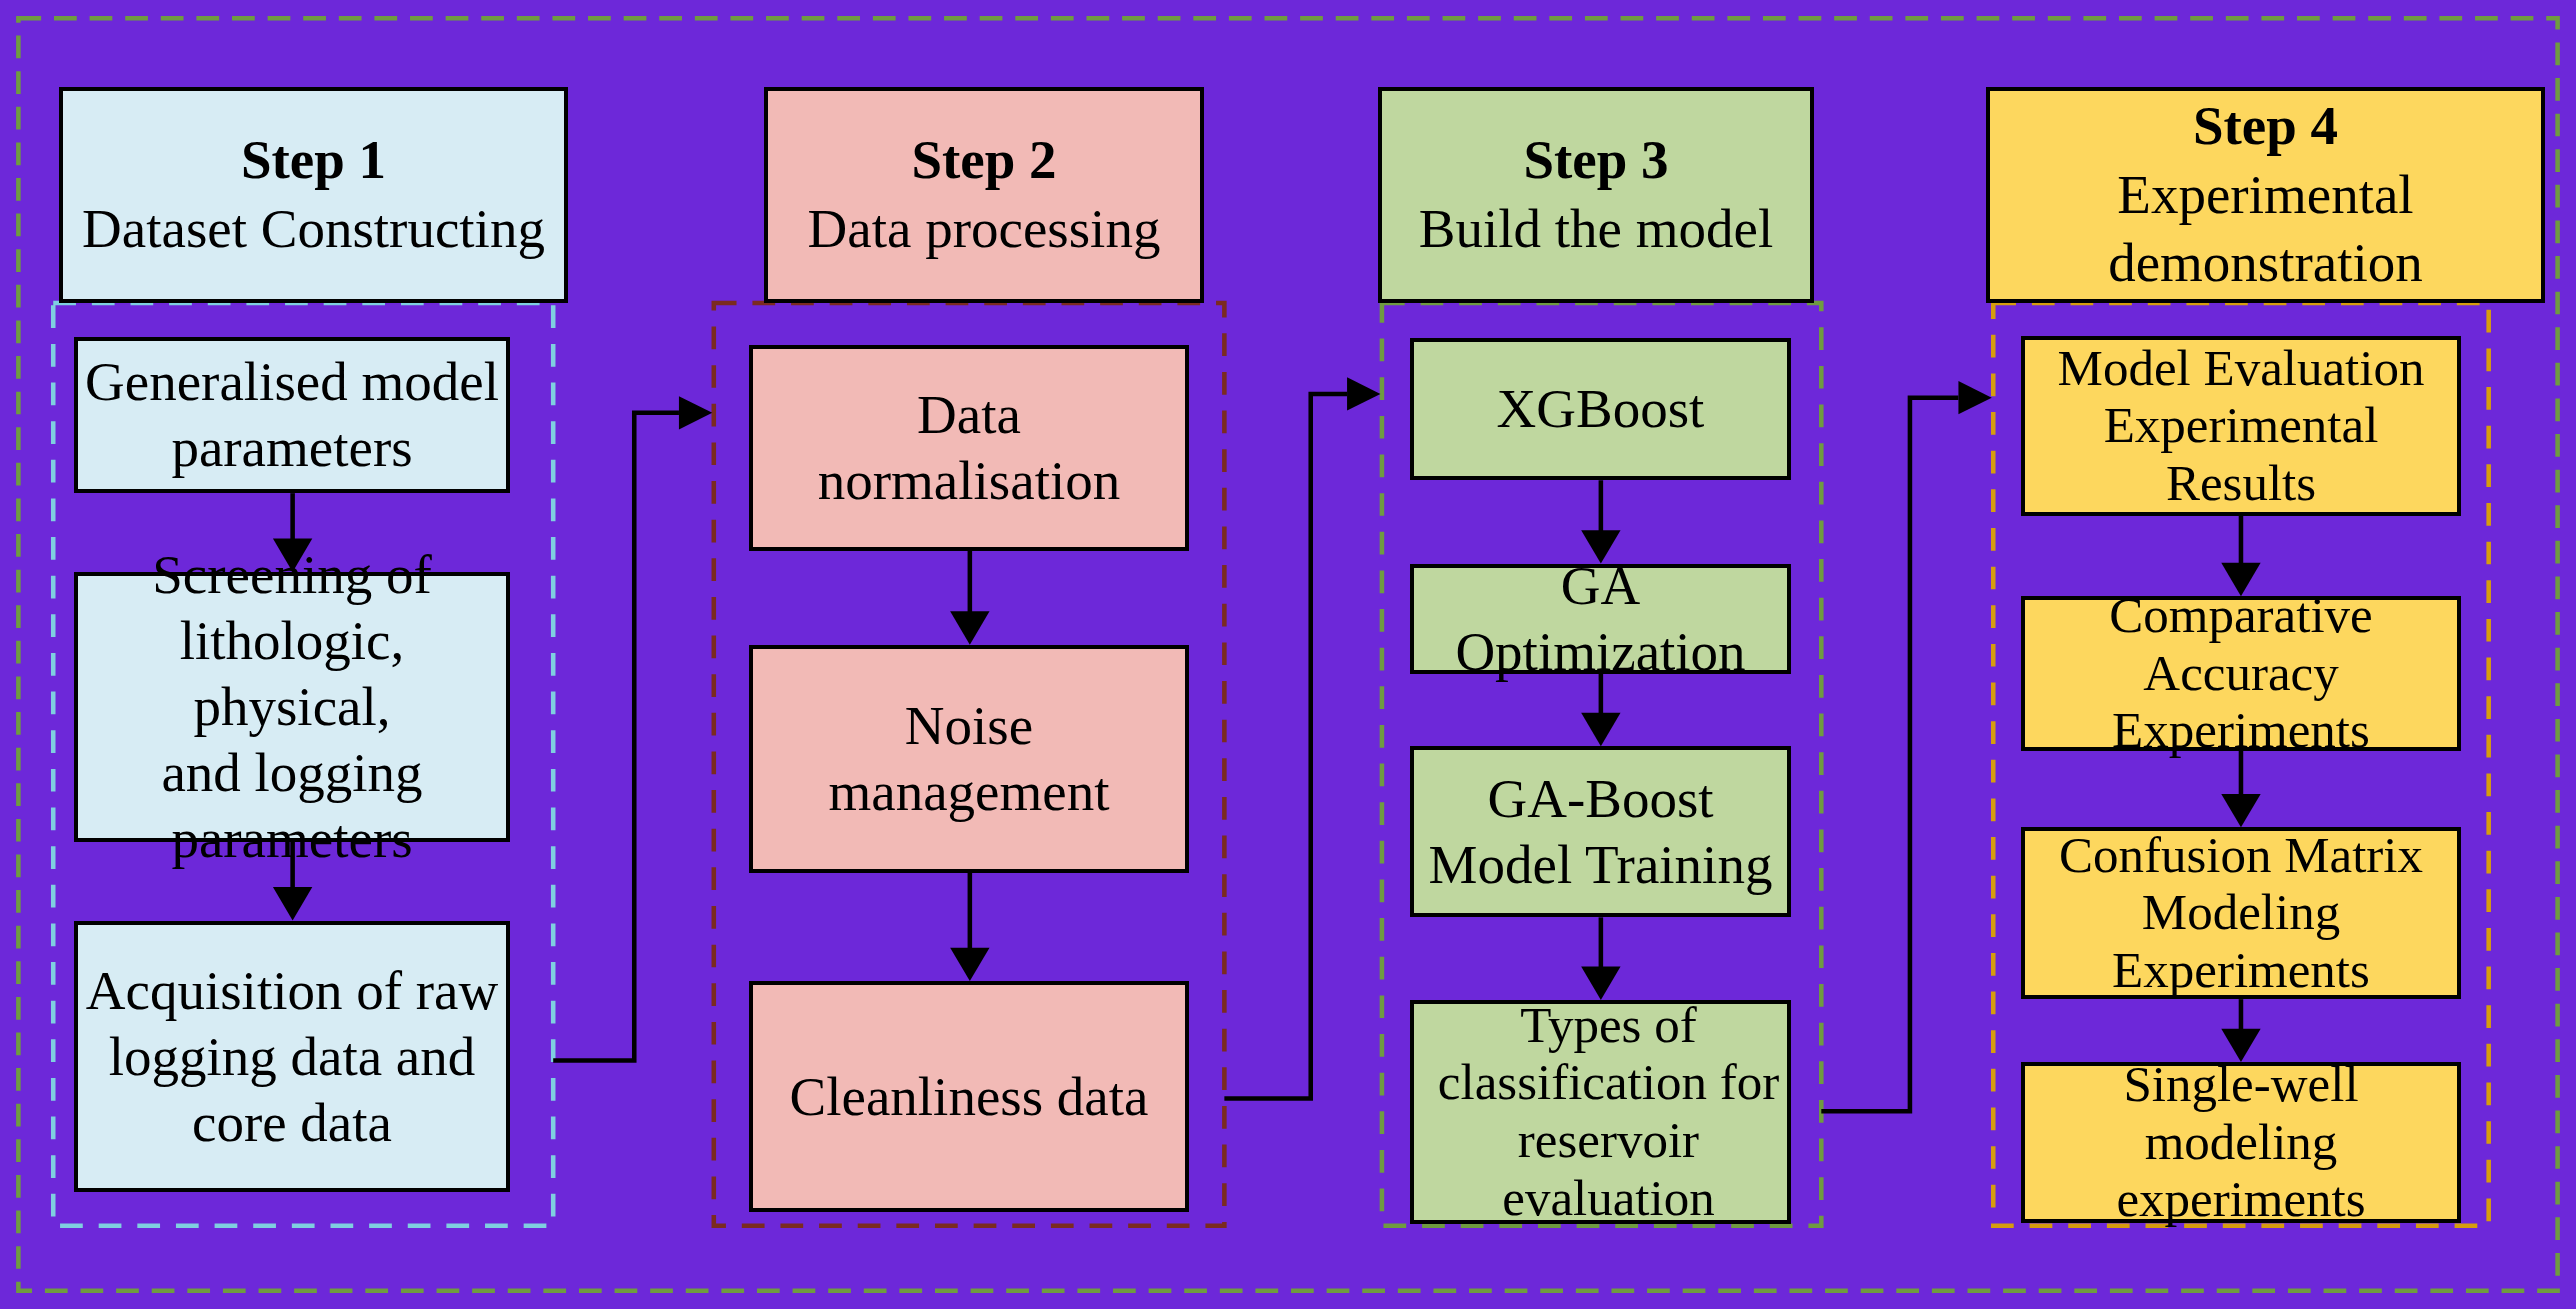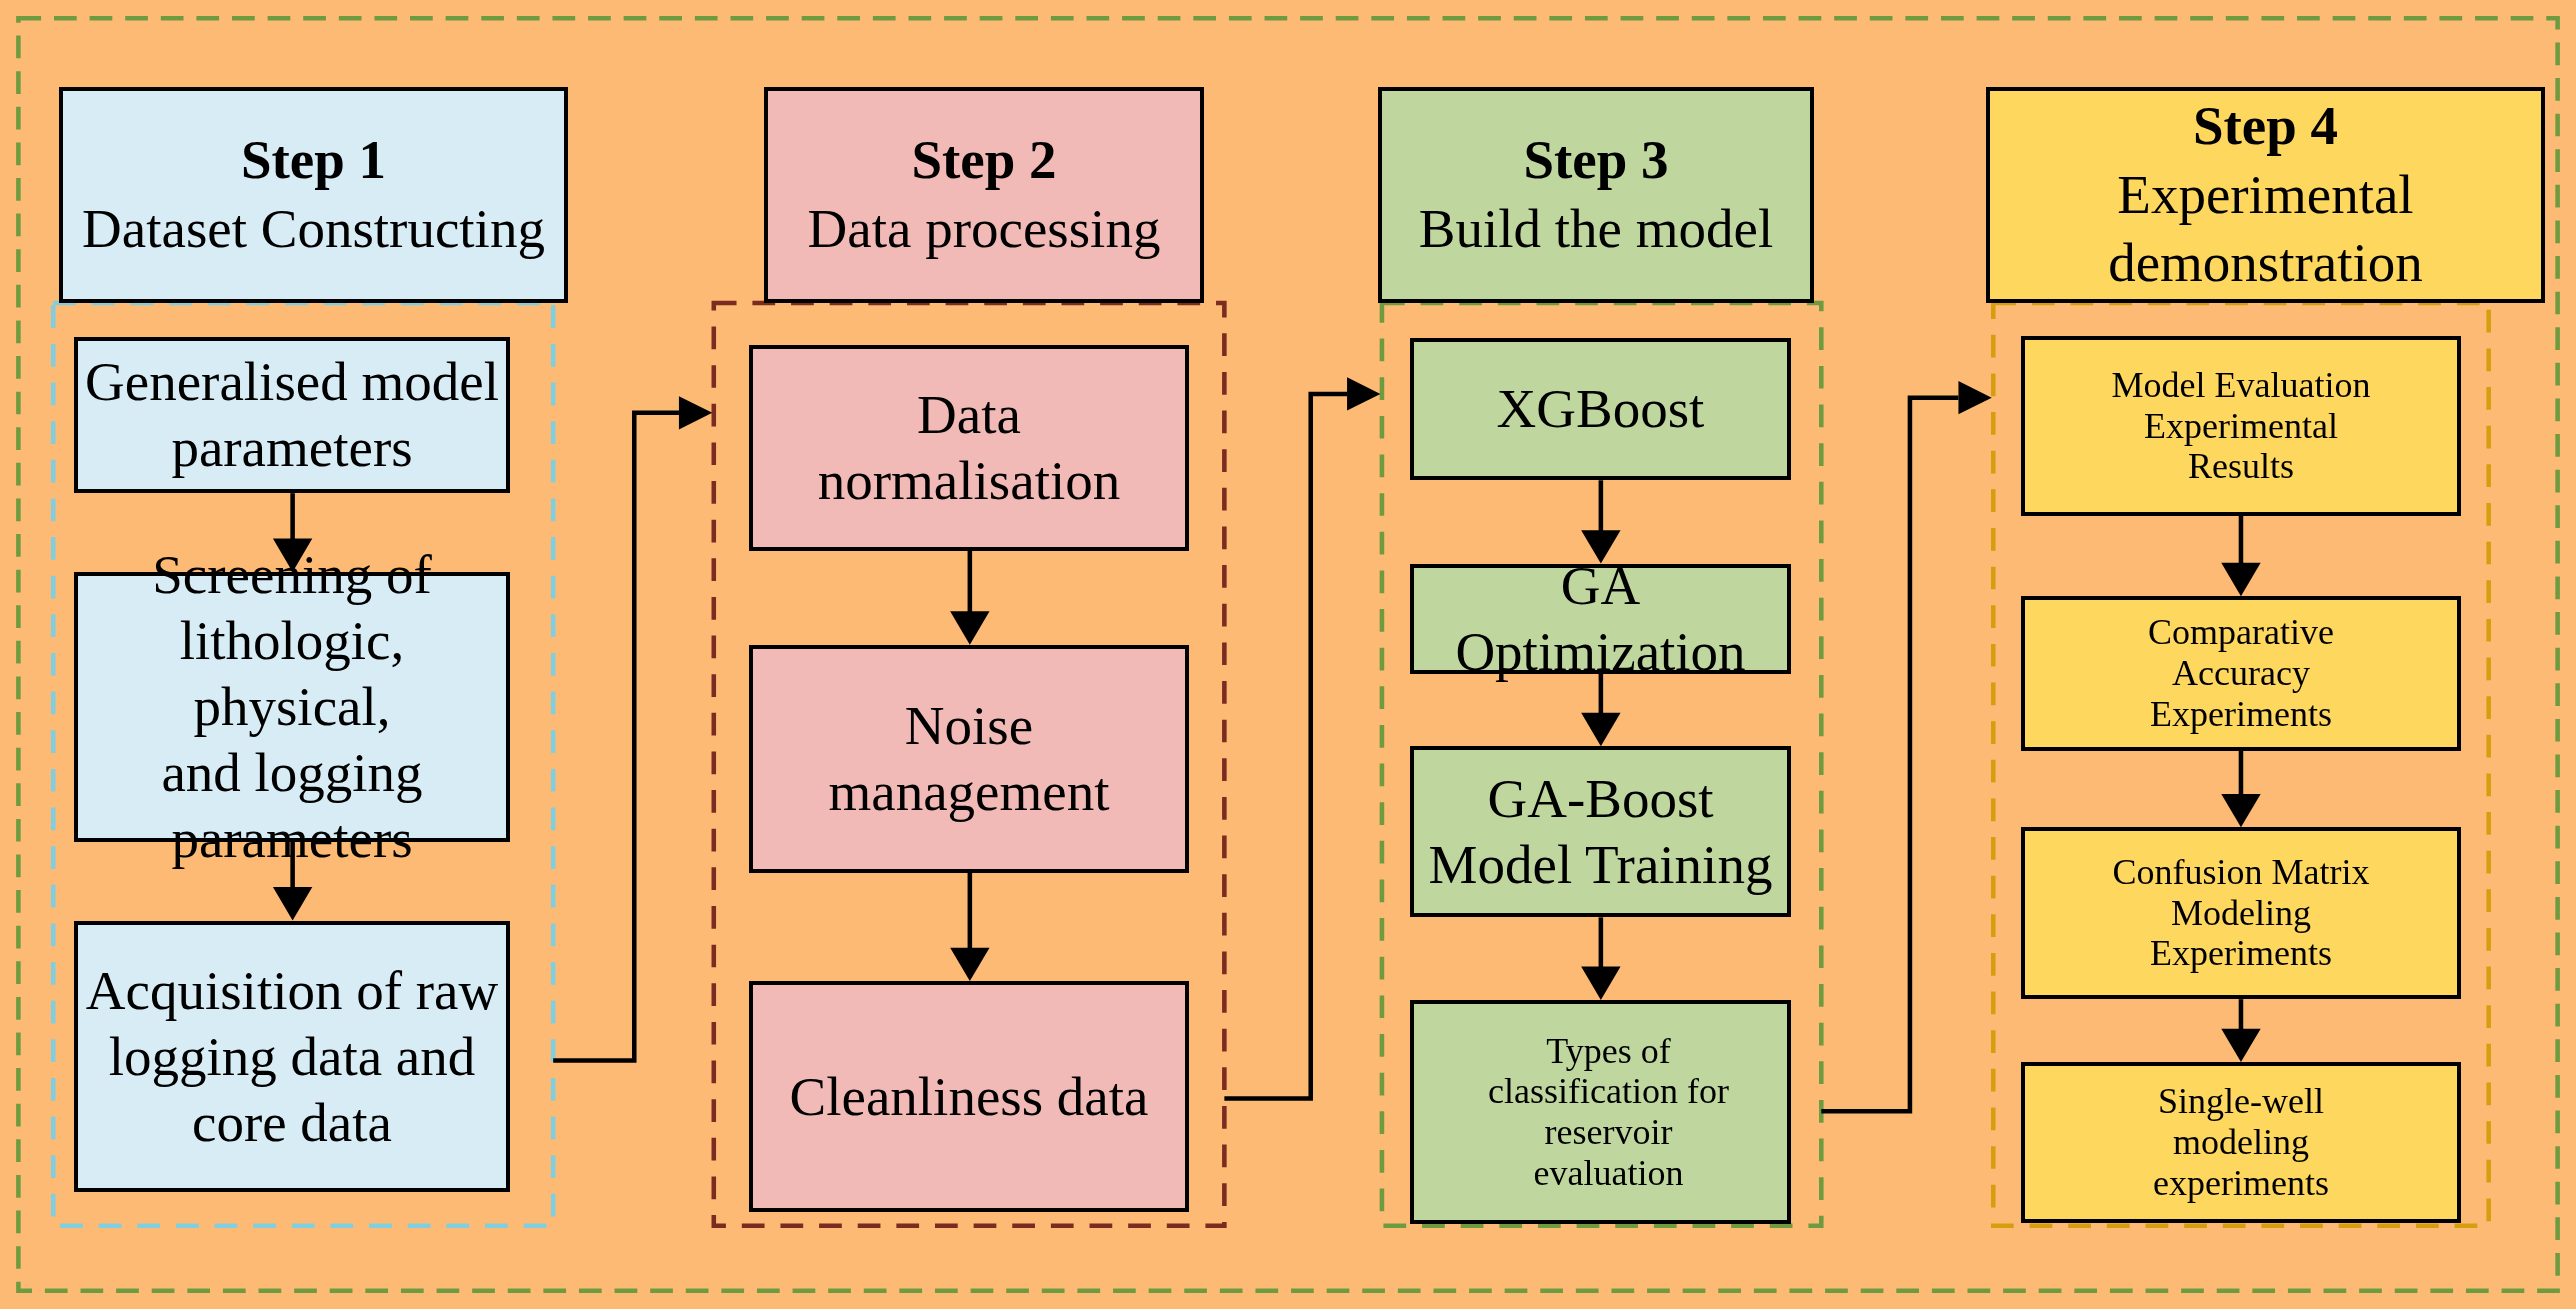--- a/index.html
+++ b/index.html
@@ -1,20 +1,20 @@
 <!DOCTYPE html>
 <html style="--fill0: #d7ecf4; --dash0: #7fcfe0; --fill1: #f2bab6; --dash1: #7b2b20; --fill2: #bfd79f; --dash2: #6f9b40; --fill3: #fdd75e; --dash3: #d69d0e; --outer: #6f9b40;font-size:12px"><head>
 <meta charset="utf-8">
 <style>
   html, body { margin: 0; padding: 0; background: #ffffff; }
   .canvas {
     position: relative;
     width: 2576px;
     height: 1309px;
-    background: #fdba74;
+    background: #6d28d9;
     font-family: "Liberation Serif", "DejaVu Serif", serif;
     color: #000;
     overflow: hidden;
   }
   svg.overlay {
     position: absolute;
     left: 0; top: 0;
     width: 2576px; height: 1309px;
   }
   .hdr {
@@ -36,21 +36,21 @@
     box-sizing: border-box;
     border: 4.5px solid #000;
     display: flex;
     align-items: center;
     justify-content: center;
     text-align: center;
     white-space: pre-line;
     font-size: 55px;
     line-height: 1.2;
   }
-  .box.small { font-size: 36px; line-height: 1.13; }
+  .box.small { font-size: 51px; line-height: 1.13; }
   .c0 { background: var(--fill0); }
   .c1 { background: var(--fill1); }
   .c2 { background: var(--fill2); }
   .c3 { background: var(--fill3); }
   .dash0 { stroke: var(--dash0); }
   .dash1 { stroke: var(--dash1); }
   .dash2 { stroke: var(--dash2); }
   .dash3 { stroke: var(--dash3); }
   .outer-dash { stroke: var(--outer); }
   .dashrect { fill: none; stroke-width: 6px; }

